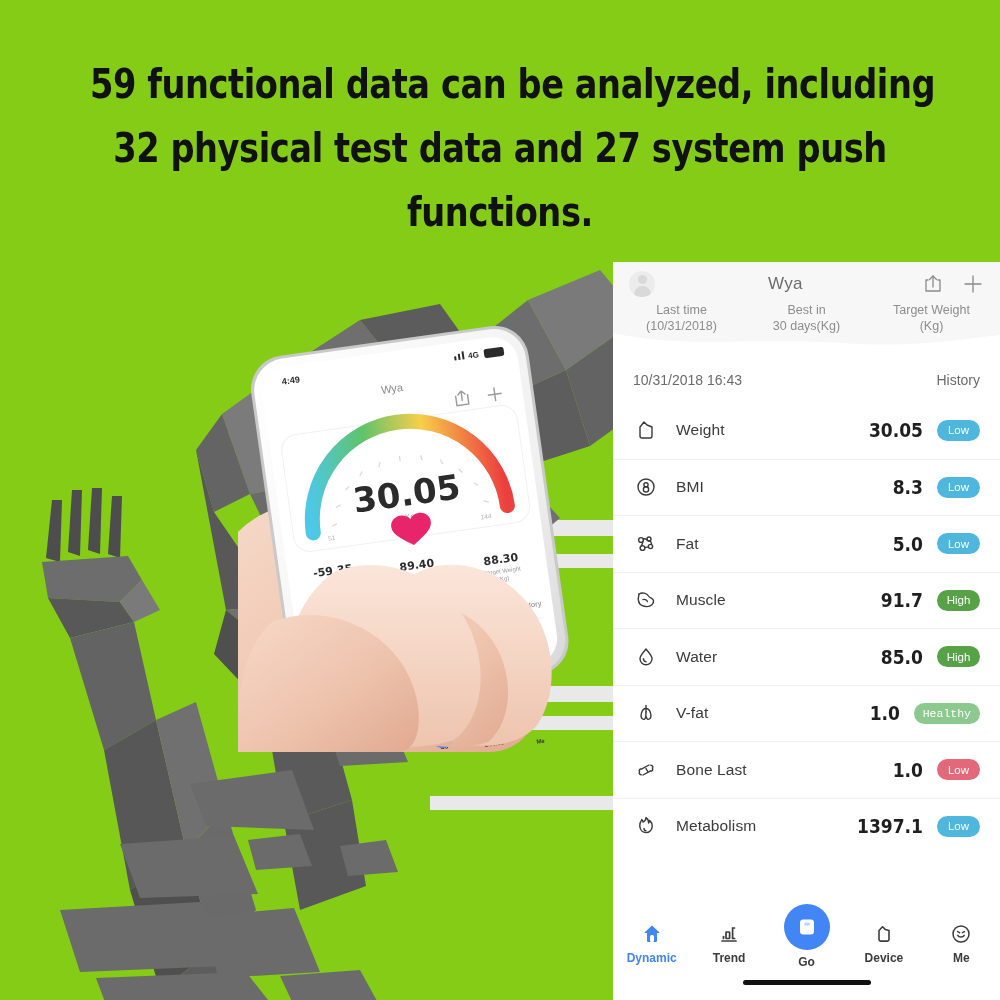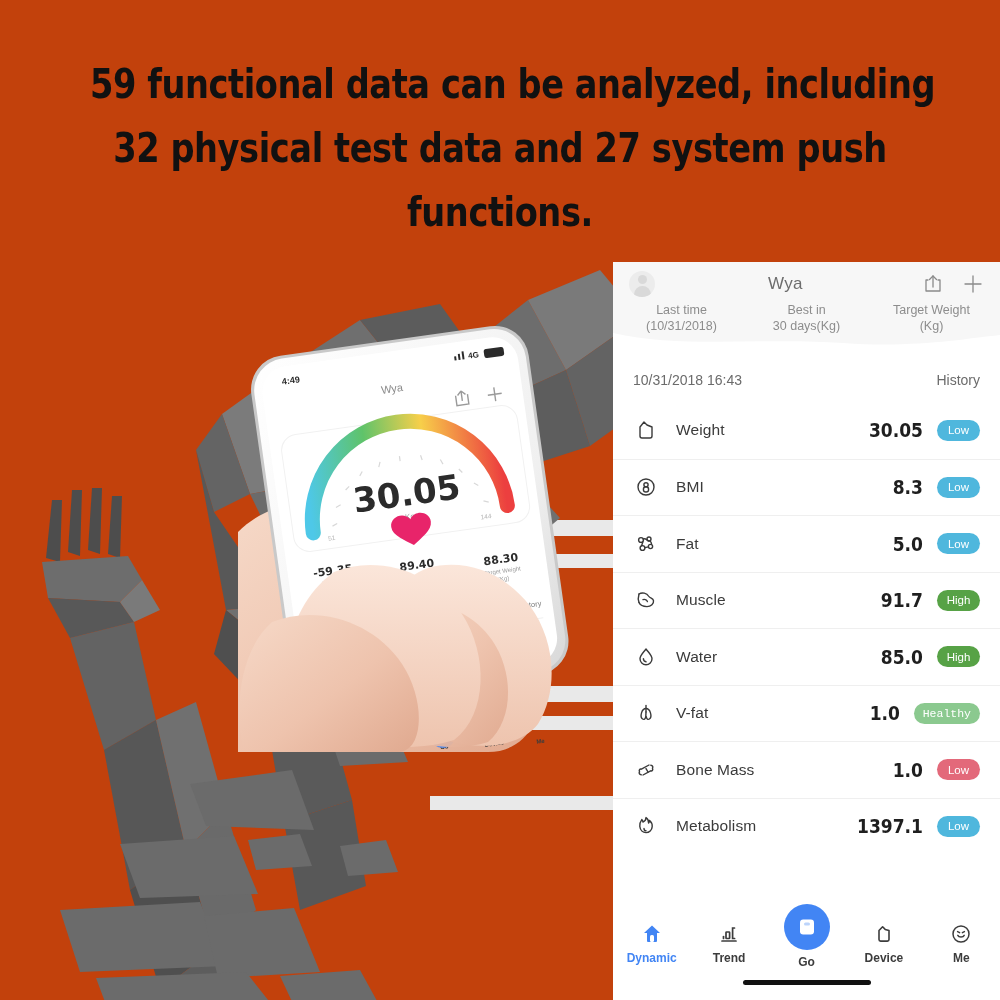--- a/index.html
+++ b/index.html
@@ -3,21 +3,21 @@
 <meta charset="utf-8">
 <title>Smart Scale App Feature Banner</title>
 <style>
   * { box-sizing: border-box; margin: 0; padding: 0; }
   html, body {
     width: 1000px; height: 1000px;
     background: #ffffff;
     font-family: "Liberation Sans", sans-serif;
     overflow: hidden;
   }
-  .page { position: relative; width: 1000px; height: 1000px; background: #c2410c; }
+  .page { position: relative; width: 1000px; height: 1000px; background: #84cc16; }
 
   
   .headline {
     position: absolute;
     left: 0; top: 52px;
     width: 1000px;
     text-align: center;
     color: #111111;
     font-family: "DejaVu Sans", sans-serif;
     font-weight: 700;
@@ -521,21 +521,21 @@
       </div>
 
       <div class="metric-row">
         <span class="metric-icon">
           <svg viewBox="0 0 26 26" fill="none" stroke="currentColor" stroke-width="1.4" stroke-linecap="round" stroke-linejoin="round">
             <path d="M8.2 17.8 C6.4 17.6 5.6 16 6.6 14.8 C5.6 13.4 6.8 11.6 8.4 12.2 L16 8"></path>
             <path d="M17.8 8.2 C19.6 8.4 20.4 10 19.4 11.2 C20.4 12.6 19.2 14.4 17.6 13.8 L10 18"></path>
             <path d="M13 11.6 L15 15"></path>
           </svg>
         </span>
-        <span class="metric-label">Bone Mass</span>
+        <span class="metric-label">Bone Last</span>
         <span class="metric-value">1.0</span>
         <span class="metric-badge badge-lowred">Low</span>
       </div>
 
       <div class="metric-row">
         <span class="metric-icon">
           <svg viewBox="0 0 26 26" fill="none" stroke="currentColor" stroke-width="1.4" stroke-linecap="round" stroke-linejoin="round">
             <path d="M13 4.6 C13 8 10 9 10 9 C10 9 9.6 7.4 8.8 6.6 C7 9 6.6 11.6 6.8 13.4 C7.2 17.4 10 19.6 13 19.6 C16.2 19.6 19 17.2 19.2 13.6 C19.4 10.6 17.6 8.4 16.4 7.4 C16.4 9 15.6 10 15.6 10 C15.6 10 16 6.6 13 4.6 Z"></path>
             <path d="M11 15.4 C11 17 12 17.8 13 17.8"></path>
           </svg>

